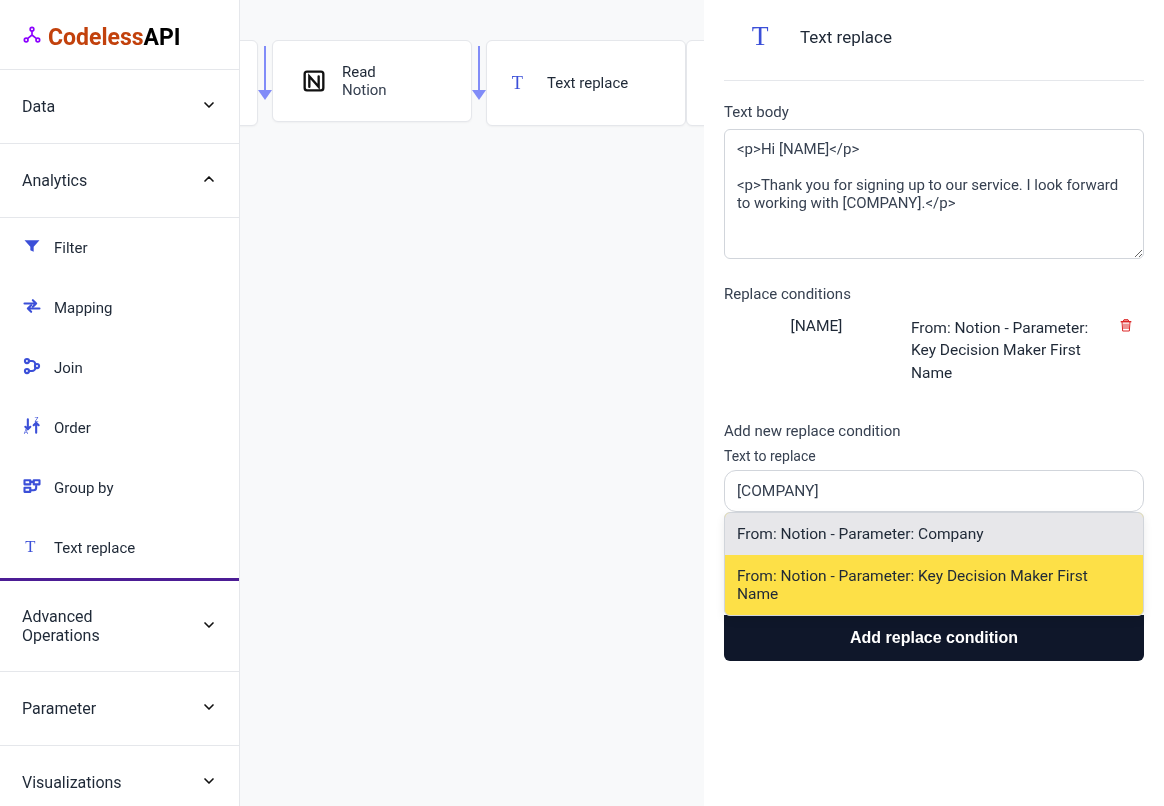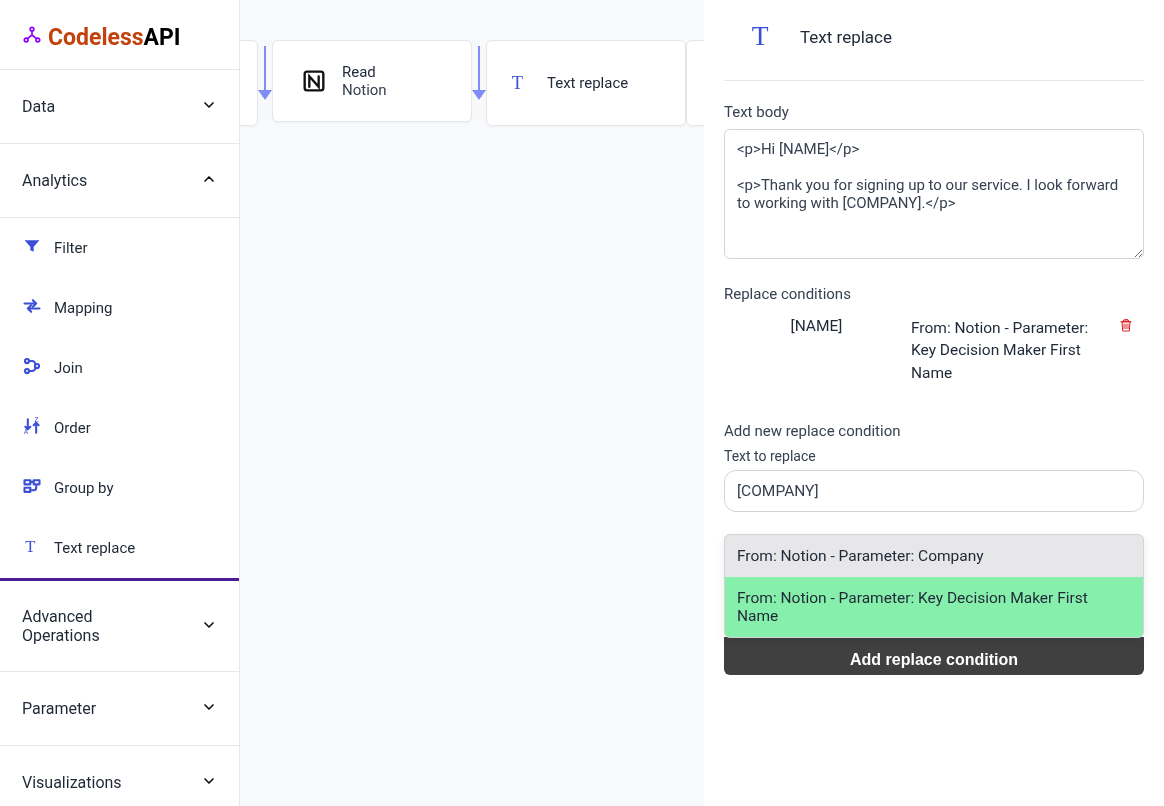--- a/index.html
+++ b/index.html
@@ -145,44 +145,43 @@
   input.txtin {
     width: 100%;
     border: 1px solid #d1d5db;
     border-radius: 12px;
     padding: 11px 12px;
     font-family: inherit;
     font-size: 15.5px;
     color:#374151;
   }
   .dropdown-pop {
-    margin-top: 22px;
     border: 1px solid #d1d5db;
     border-radius: 6px;
     box-shadow: 0 4px 10px rgba(0,0,0,0.08);
     overflow: hidden;
     position: relative;
-    background:#86efac;
+    background:#fde047;
   }
   .dropdown-pop .opt {
     padding: 12px 12px;
     font-size: 15.5px;
     cursor: pointer;
   }
   .dropdown-pop .opt.highlight { background: #e7e7ea; }
   .primary-btn {
     margin-top: -1px;
     width: 100%;
-    background: #404040;
+    background: #0f172a;
     color: #fff;
     font-weight: 700;
     font-size: 16px;
     border: none;
     border-radius: 0 0 6px 6px;
-    padding: 14px 0 6px;
+    padding: 14px 0 14px;
     text-align: center;
     cursor: pointer;
   }
 
   
   .sidebar::-webkit-scrollbar { width: 16px; }
   .sidebar::-webkit-scrollbar-track { background: #f1f1f1; }
   .sidebar::-webkit-scrollbar-thumb { background: #c1c1c1; }
 </style>
 </head>

